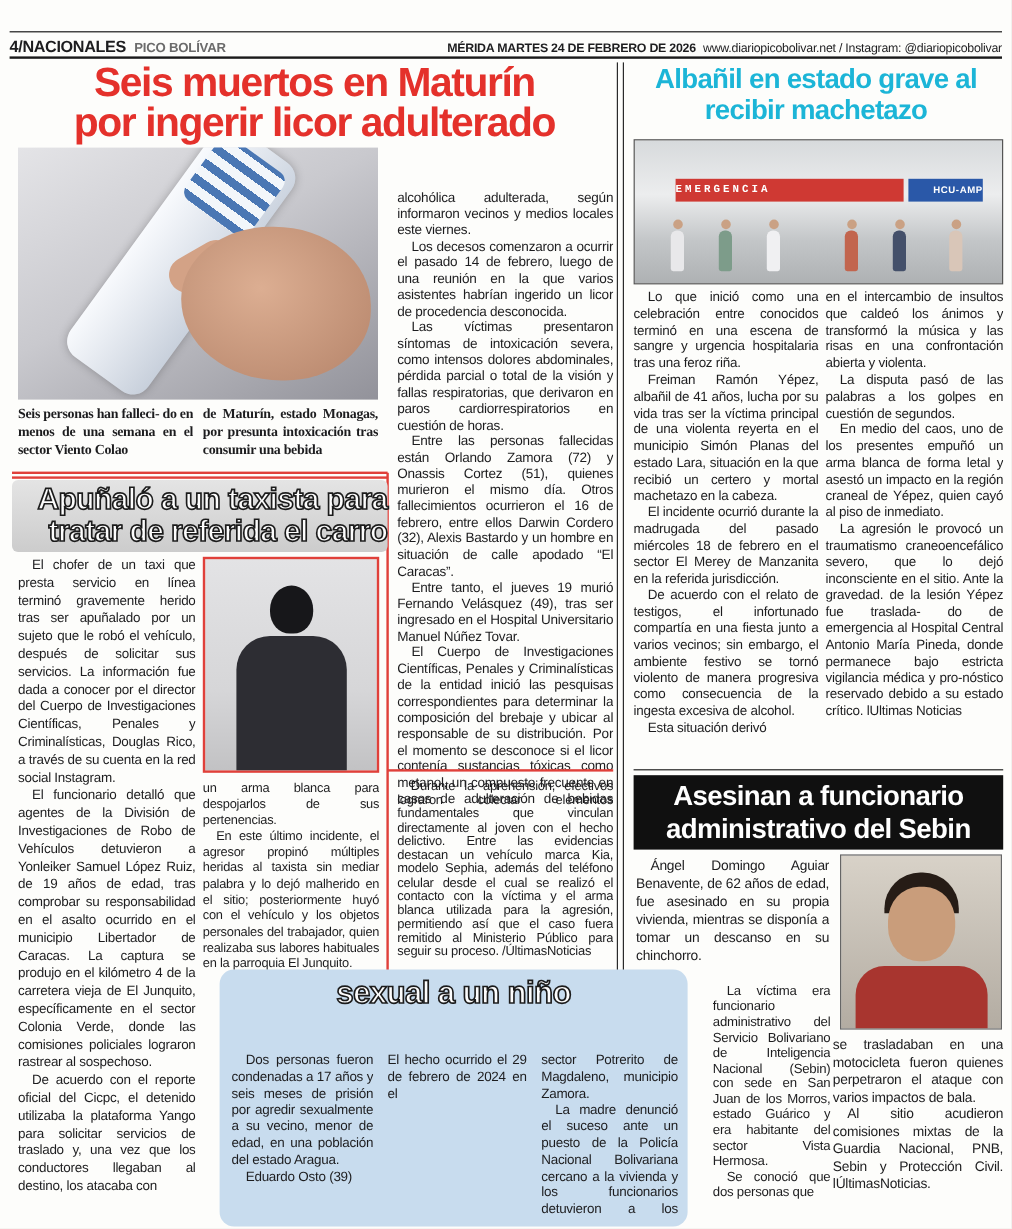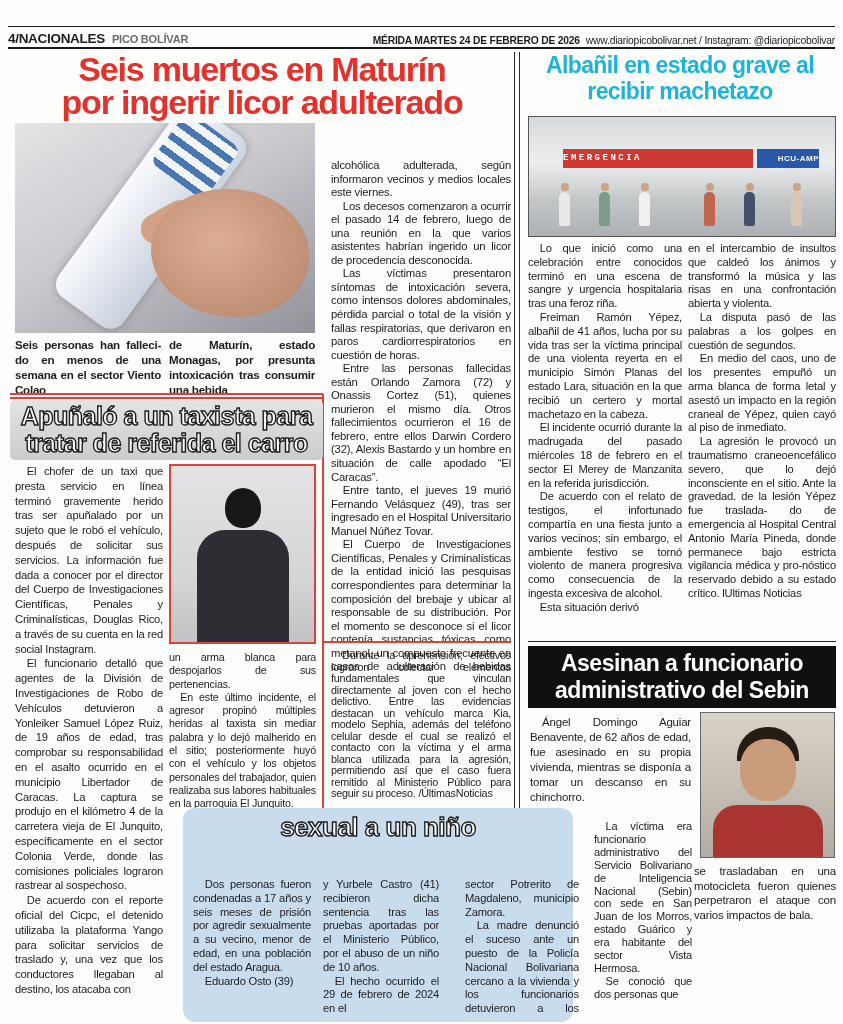--- a/index.html
+++ b/index.html
@@ -21,21 +21,21 @@
   .tb-right { font-size:10.3px; letter-spacing:-0.2px; }
   .tb-right b { margin-right:6px; }
   
   .head-red { color:#e4312b; font-weight:800; text-align:center; font-size:34px; line-height:33px; letter-spacing:-1.2px; }
   .head-cyan { color:#1cb5d7; font-weight:800; text-align:center; font-size:23px; line-height:26px; letter-spacing:-0.6px; }
   .rule-red { border-top:2px solid #e0403a; border-bottom:2px solid #e0403a; height:6px; }
   .vline-red { background:#e0403a; width:2px; }
   .divider { border-left:1.5px solid #2a2a2a; border-right:1.5px solid #2a2a2a; }
   .gray-banner { background:linear-gradient(#e4e4e4,#cccccc); border-radius:5px; text-align:center; padding-top:3px; }
   .hollow { color:#fdfdfd; -webkit-text-stroke:1.4px #1b1b1b; font-weight:800; letter-spacing:-0.5px; }
-  .gray-banner .l1, .gray-banner .l2 { font-size:25px; line-height:27px; display:block; }
+  .gray-banner .l1, .gray-banner .l2 { font-size:25px; line-height:27px; display:block;text-align:right; }
   .black-banner { background:#101010; text-align:center; padding-top:4px; }
   .black-banner span { display:block; color:#fff; font-weight:800; font-size:23px; line-height:27px; letter-spacing:-0.5px; }
   .blue-box { background:#c8dcee; border-radius:12px; }
   .blue-box .banner { text-align:center; padding-top:5px; }
   .blue-box .banner span { display:block; font-size:26px; line-height:28px; }
   
   .photo { overflow:hidden; position:absolute; }
   .photo1 { background:linear-gradient(150deg,#e4e4e7 0%,#c9c9ce 45%,#92929a 100%); }
   .bottle { position:absolute; left:96px; top:-24px; width:80px; height:235px; background:linear-gradient(90deg,rgba(250,252,255,.95),rgba(205,215,228,.8)); border-radius:16px; transform:rotate(36deg); box-shadow:0 0 8px rgba(0,0,0,.25); }
   .bottle-label { position:absolute; top:10px; left:7px; right:7px; height:64px; border-radius:9px; background:repeating-linear-gradient(0deg,#4a77b4 0 7px,#f2f6fa 7px 15px); }
@@ -46,21 +46,21 @@
   .p2-torso { position:absolute; left:50%; transform:translateX(-50%); bottom:0; width:92px; height:112px; background:#2d2d33; border-radius:28px 28px 0 0; }
   .photo3 { background:linear-gradient(#d7dadc 0%,#ecedee 38%,#c3c6c8 70%,#aeb1b3 100%); border:1px solid #555; }
   .p3-redband { position:absolute; left:34px; top:32px; width:190px; height:19px; background:#cf3933; color:#fff; font-weight:700; font-size:9px; line-height:19px; text-align:left; letter-spacing:2.5px;font-family:Liberation Mono, monospace; }
   .p3-bluesign { position:absolute; left:228px; top:32px; width:62px; height:19px; background:#2a58a8; color:#fff; font-weight:700; font-size:8px; line-height:19px; text-align:right; letter-spacing:0.5px; }
   .person { position:absolute; bottom:10px; width:11px; height:34px; border-radius:5px 5px 2px 2px; }
   .person::before { content:""; position:absolute; top:-9px; left:1.5px; width:8px; height:8px; border-radius:50%; background:#caa184; }
   .photo4 { background:linear-gradient(#d8d2c8,#b3aca2); border:1px solid #666; }
   .p4-hair { position:absolute; left:50%; transform:translateX(-50%); top:14px; width:62px; height:34px; background:#261c16; border-radius:30px 30px 0 0; }
   .p4-face { position:absolute; left:50%; transform:translateX(-50%); top:26px; width:56px; height:62px; background:#c99d7b; border-radius:46%; }
   .p4-shirt { position:absolute; left:50%; transform:translateX(-50%); bottom:0; width:110px; height:52px; background:#a8352f; border-radius:24px 24px 0 0; }
-  .caption { font-size:11.6px; line-height:15px; font-weight:700; letter-spacing:-0.25px; }
+  .caption { font-size:11.6px; line-height:15px; font-weight:700; letter-spacing:-0.25px;font-family:Liberation Serif, serif; }
 </style>
 </head>
 <body>
 
 <div class="page">
 
   <div class="abs hline" style="left:8px;top:26px;width:827px;height:1px;"></div>
   <div class="abs topbar" style="left:8px;top:28px;width:827px;height:18px;">
     <div class="tb-left">
       <b>4/NACIONALES</b><span class="tb-brand">PICO BOLÍVAR</span>
@@ -174,33 +174,33 @@
     <div class="p4-face"></div>
     <div class="p4-shirt"></div>
   </div>
 
   <div class="abs txt" style="left:594px;top:820px;width:98px;height:198px;font-size:11px;line-height:12.9px;">
       <p>La víctima era funcionario administrativo del Servicio Bolivariano de Inteligencia Nacional (Sebin) con sede en San Juan de los Morros, estado Guárico y era habitante del sector Vista Hermosa.</p>
       <p>Se conoció que dos personas que</p>
     </div>
   <div class="abs txt cont" style="left:694px;top:864px;width:142px;height:152px;font-size:11.5px;line-height:14.5px;">
       <p>se trasladaban en una motocicleta fueron quienes perpetraron el ataque con varios impactos de bala.</p>
+      <p>Al sitio acudieron comisiones mixtas de la Guardia Nacional, PNB, Sebin y Protección Civil. lÚltimasNoticias.</p>
     </div>
 
   <div class="abs blue-box" style="left:183px;top:808px;width:390px;height:214px;z-index:5;">
     <div class="banner">
       <span class="hollow">sexual a un niño</span>
     </div>
     <div class="abs txt" style="left:10px;top:70px;width:118px;height:138px;font-size:11.2px;line-height:13.8px;">
         <p>Dos personas fueron condenadas a 17 años y seis meses de prisión por agredir sexualmente a su vecino, menor de edad, en una población del estado Aragua.</p>
         <p>Eduardo Osto (39)</p>
       </div>
     <div class="abs txt cont" style="left:140px;top:70px;width:116px;height:138px;font-size:11.2px;line-height:13.8px;">
-        <p>y Yurbele Castro (41) recibieron dicha sentencia tras las pruebas aportadas por el Ministerio Público, por el abuso de un niño de 10 años.</p>
         <p>El hecho ocurrido el 29 de febrero de 2024 en el</p>
       </div>
-    <div class="abs txt cont" style="left:282px;top:70px;width:114px;height:138px;font-size:11.2px;line-height:13.8px;">
+    <div class="abs txt cont" style="left:268px;top:70px;width:114px;height:138px;font-size:11.2px;line-height:13.8px;">
         <p>sector Potrerito de Magdaleno, municipio Zamora.</p>
         <p>La madre denunció el suceso ante un puesto de la Policía Nacional Bolivariana cercano a la vivienda y los funcionarios detuvieron a los implicados. l</p>
       </div>
   </div>
 
 </div>
 
 </body></html>

